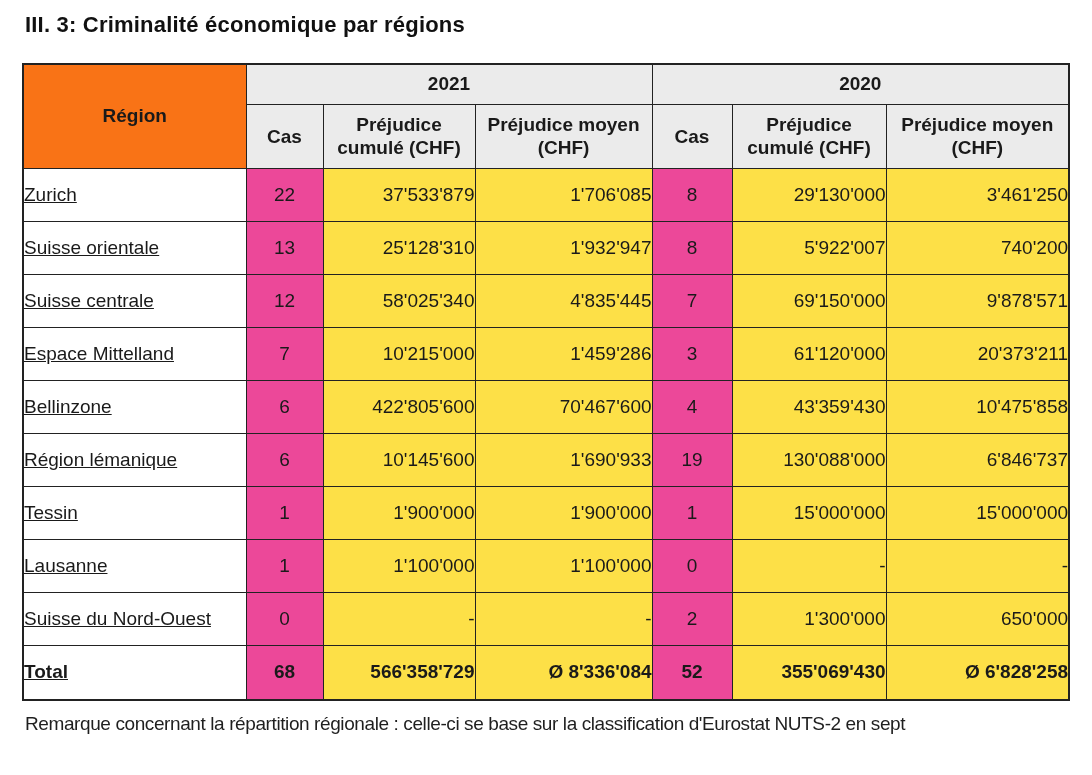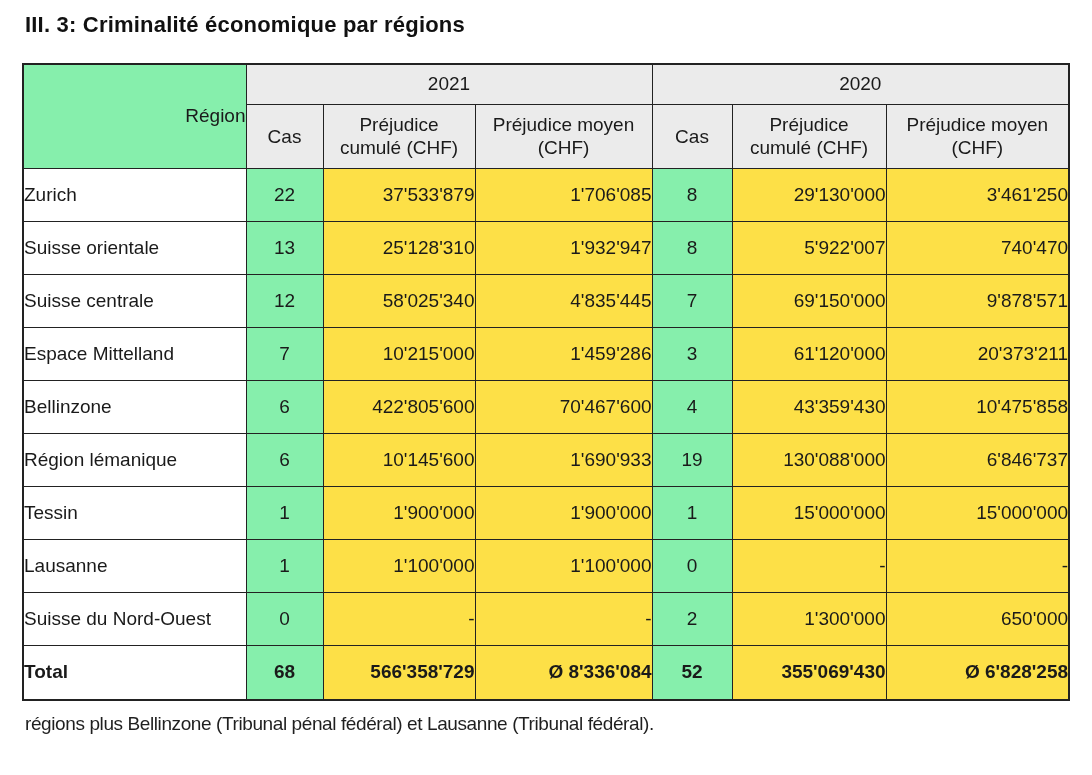--- a/index.html
+++ b/index.html
@@ -40,37 +40,38 @@
   }
   
   col.c-region { width: 223px; }
   col.c-cas1   { width: 77px;  }
   col.c-cum1   { width: 152px; }
   col.c-moy1   { width: 177px; }
   col.c-cas2   { width: 80px;  }
   col.c-cum2   { width: 154px; }
   col.c-moy2   { width: 183px; }
 
-  thead th { background: #ebebeb; font-weight: normal; text-align: center; }
+  thead th { background: #ebebeb; font-weight: bold; text-align: center; }
   thead tr.year-row th { height: 40px; }
   thead tr.sub-row th  { height: 64px; line-height: 23px; padding: 2px 4px; }
   th.region-head {
-    background: #86efac;
-    text-align: right;
+    background: #f97316;
+    text-align: center;
     padding-left: 13px;
   }
   tbody tr { height: 53px; }
   tbody tr.total-row { height: 55px; font-weight: bold; }
   td.region {
     background: #ffffff;
     text-align: left;
     padding-left: 13px;
+    text-decoration: underline;
   }
   td.cas {
-    background: #86efac;
+    background: #ec4899;
     text-align: center;
   }
   td.num {
     background: #fde047;
     text-align: right;
     padding-right: 14px;
   }
   tbody tr.total-row td.region { font-weight: bold; }
   .footnote {
     margin: 11px 0 0 25px;
@@ -123,21 +124,21 @@
         <td class="num">29'130'000</td>
         <td class="num">3'461'250</td>
       </tr>
       <tr>
         <td class="region">Suisse orientale</td>
         <td class="cas">13</td>
         <td class="num">25'128'310</td>
         <td class="num">1'932'947</td>
         <td class="cas">8</td>
         <td class="num">5'922'007</td>
-        <td class="num">740'470</td>
+        <td class="num">740'200</td>
       </tr>
       <tr>
         <td class="region">Suisse centrale</td>
         <td class="cas">12</td>
         <td class="num">58'025'340</td>
         <td class="num">4'835'445</td>
         <td class="cas">7</td>
         <td class="num">69'150'000</td>
         <td class="num">9'878'571</td>
       </tr>
@@ -201,16 +202,16 @@
         <td class="num">566'358'729</td>
         <td class="num">Ø 8'336'084</td>
         <td class="cas">52</td>
         <td class="num">355'069'430</td>
         <td class="num">Ø 6'828'258</td>
       </tr>
     </tbody>
   </table>
 
   <div class="footnote">
-    <span>régions plus Bellinzone (Tribunal pénal fédéral) et Lausanne (Tribunal fédéral).</span>
+    <span>Remarque concernant la répartition régionale : celle-ci se base sur la classification d'Eurostat NUTS-2 en sept</span>
   </div>
 
 </div>
 
 </body></html>

